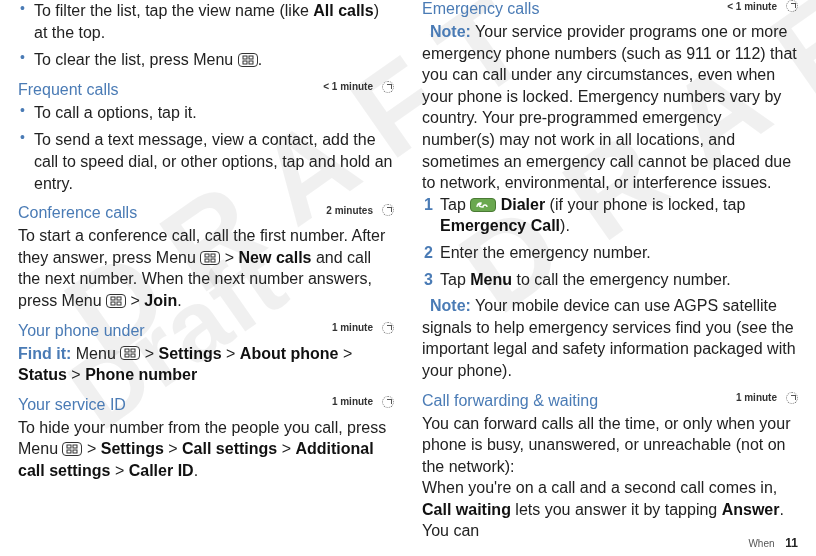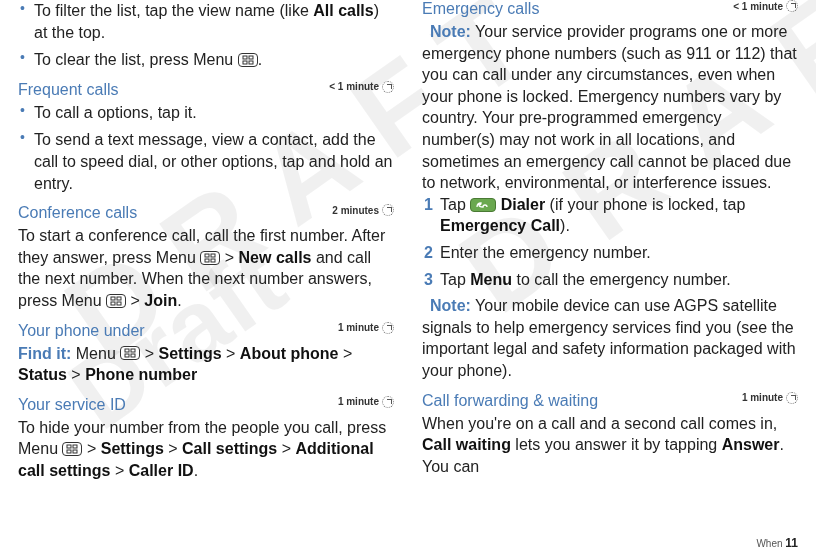--- a/index.html
+++ b/index.html
@@ -39,21 +39,21 @@
     margin-top: 10px;
     margin-bottom: 3px;
   }
   .time-tag {
     float: right;
     font-size: 10px;
     font-weight: bold;
     color: #333;
     display: flex;
     align-items: center;
-    gap: 3px;
+    gap: 9px;
   }
   .clock-icon {
     display: inline-block;
     width: 12px; height: 12px;
     border: 1px dotted #777;
     border-radius: 50%;
     position: relative;
   }
   .clock-icon::after {
     content: "";
@@ -107,21 +107,21 @@
   }
   .menu-icon svg, .phone-icon svg { display: block; }
   .footer {
     position: absolute;
     bottom: 6px;
     right: 18px;
     font-size: 10px;
     color: #555;
     z-index: 1;
   }
-  .footer .pnum { font-weight: bold; font-size: 12px; color: #222; margin-left: 0;}
+  .footer .pnum { font-weight: bold; font-size: 12px; color: #222; margin-left: 8px;}
 </style>
 </head>
 <body>
 
 <div class="watermark wm1">DRAFT</div>
 <div class="watermark wm2">DRAFT</div>
 <div class="watermark wm3">Draft</div>
 
 <div class="columns">
 
@@ -240,20 +240,21 @@
       <span class="note">Note:</span><span> Your mobile device can use AGPS satellite signals to help emergency services find you (see the important legal and safety information packaged with your phone).</span>
     </p>
 
     <div class="section-title">
       <span class="time-tag">
           <span>1 minute</span>
           <span class="clock-icon"></span>
         </span>
       <span>Call forwarding &amp; waiting</span>
     </div>
+    <p>You can forward calls all the time, or only when your phone is busy, unanswered, or unreachable (not on the network):</p>
     <p>
       <span>When you're on a call and a second call comes in, </span><b>Call waiting</b><span> lets you answer it by tapping </span><b>Answer</b><span>. You can</span>
     </p>
   </div>
 </div>
 
 <div class="footer">
   <span>When</span>
   <span class="pnum">11</span>
 </div>

